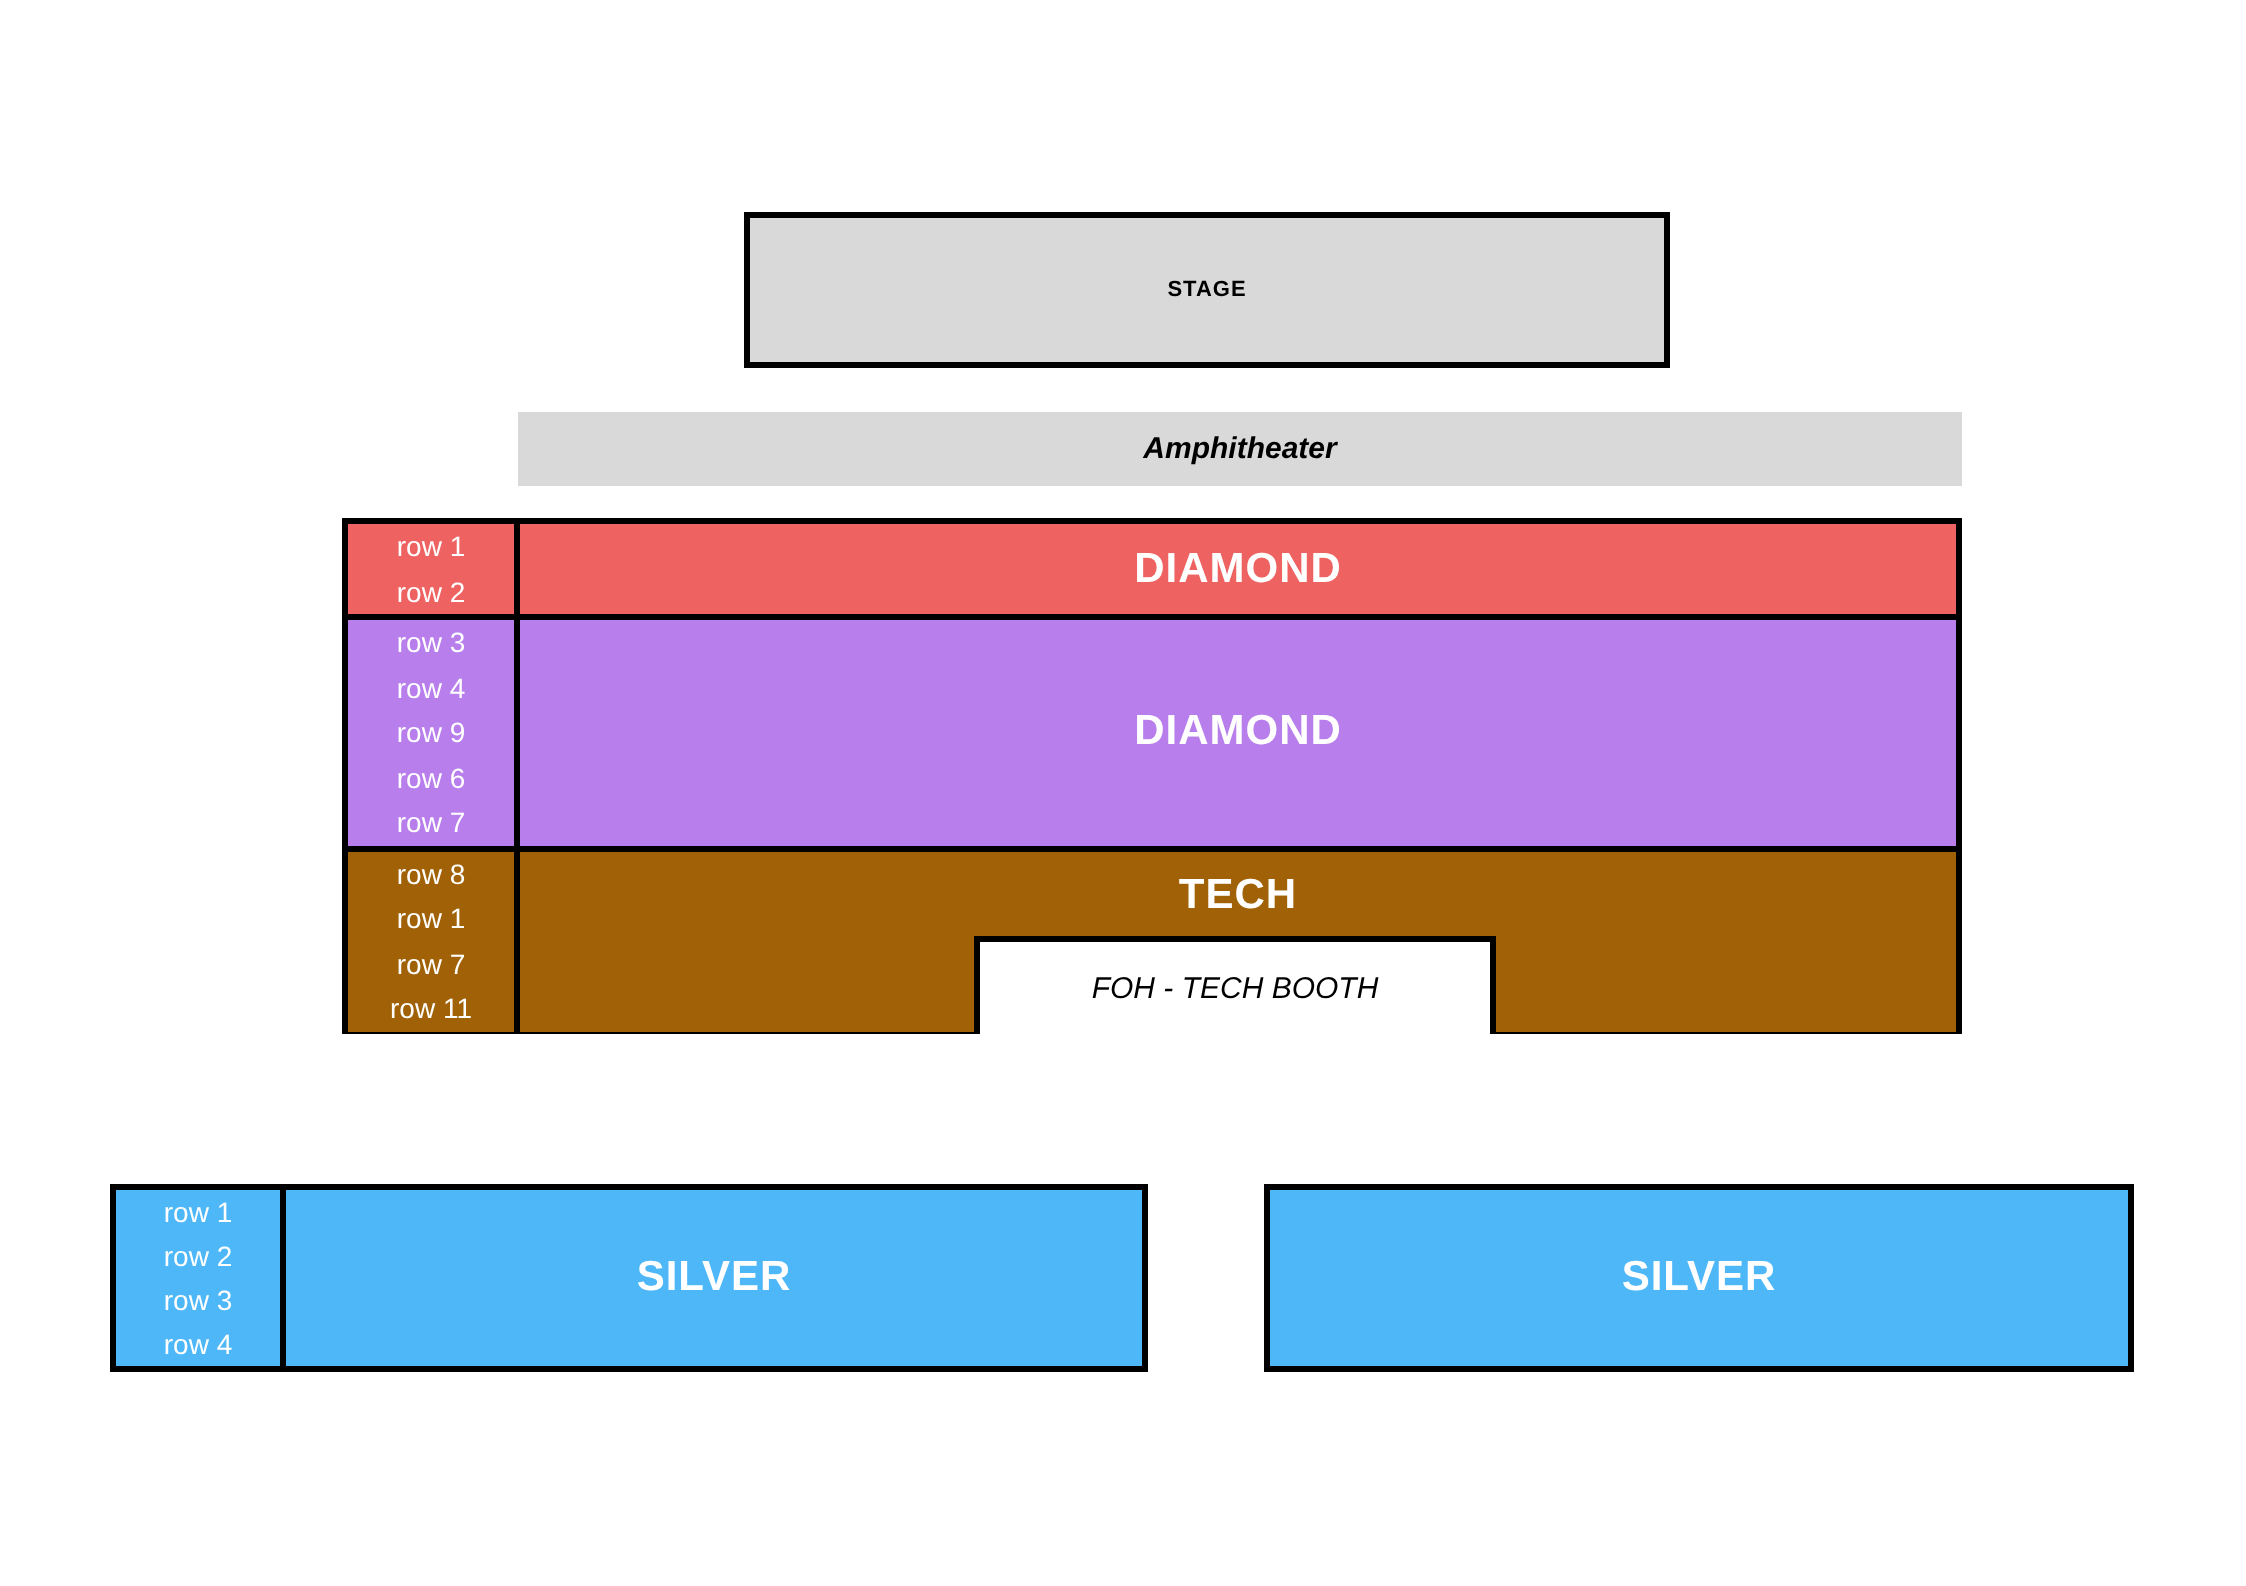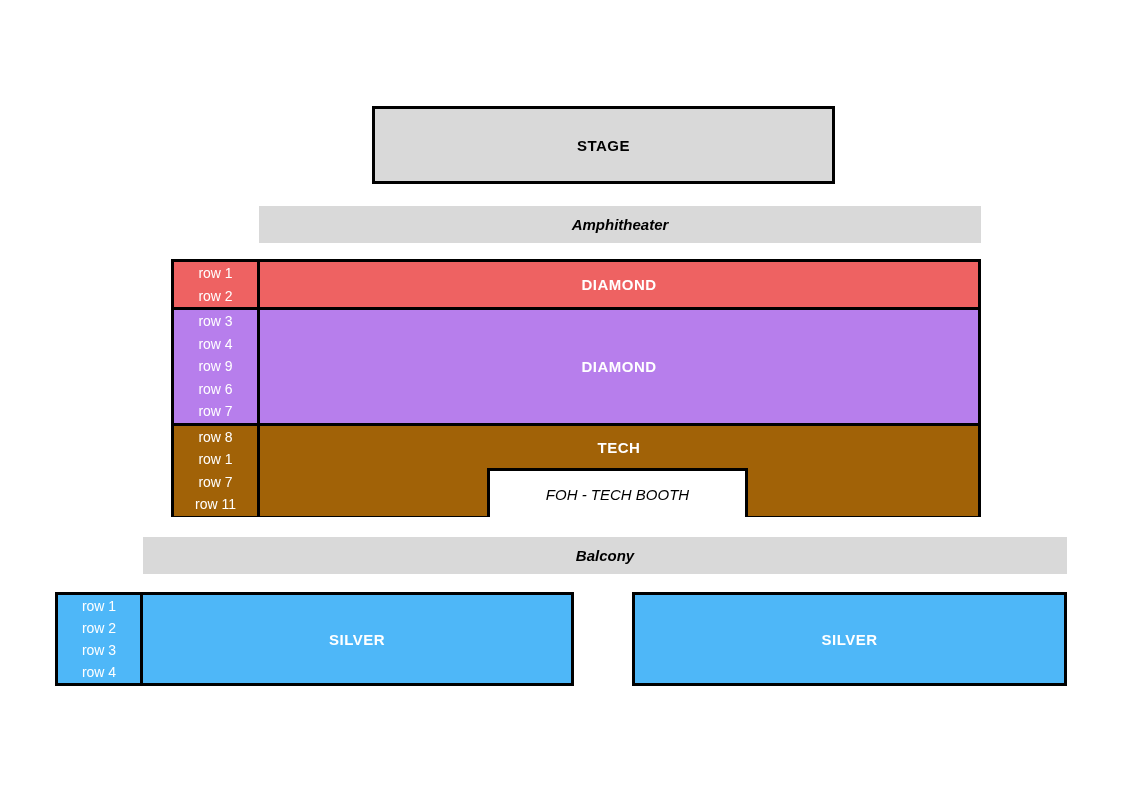--- a/index.html
+++ b/index.html
@@ -16,21 +16,21 @@
     overflow: hidden;
   }
   .abs { position: absolute; box-sizing: border-box; }
 
   
   .stage {
     left: 372px; top: 106px; width: 463px; height: 78px;
     background: #d9d9d9;
     border: 3px solid #000;
     display: flex; align-items: center; justify-content: center;
-    font-weight: bold; font-size: 15px; color: #000;
+    font-weight: bold; font-size: 11px; color: #000;
     letter-spacing: 0.5px;
   }
 
   
   .level-bar {
     background: #d9d9d9;
     display: flex; align-items: center; justify-content: center;
     font-weight: bold; font-style: italic; font-size: 15px; color: #000;
   }
   .level-bar.amph { left: 259px; top: 206px; width: 722px; height: 37px; }
@@ -50,21 +50,21 @@
     width: 83px;
     border-right: 3px solid #000;
     display: flex; flex-direction: column;
     align-items: center; justify-content: center;
     color: #fff; font-size: 14px; line-height: 22.5px;
     flex-shrink: 0;
   }
   .section-area {
     flex: 1;
     display: flex; align-items: center; justify-content: center;
-    color: #fff; font-weight: bold; font-size: 15px;
+    color: #fff; font-weight: bold; font-size: 21px;
     letter-spacing: 0.5px;
   }
   .section-area.gold-area {
     align-items: flex-start;
   }
   .gold-label-strip {
     height: 44px;
     display: flex; align-items: center; justify-content: center;
   }
 
@@ -147,23 +147,20 @@
           <span>TECH</span>
         </div>
       </div>
     </div>
   </div>
 
   <div class="abs foh">
     <span>FOH - TECH BOOTH</span>
   </div>
 
-  <div class="abs level-bar balc" style="background-color: rgb(217, 217, 217);">
-    <span>Balcony</span>
-  </div>
 
   <div class="abs silver-block silver-left" style="background-color: rgb(78, 183, 248);">
     <div class="silver-rows">
       <div>row 1</div>
       <div>row 2</div>
       <div>row 3</div>
       <div>row 4</div>
     </div>
     <div class="section-area">
       <span>SILVER</span>

